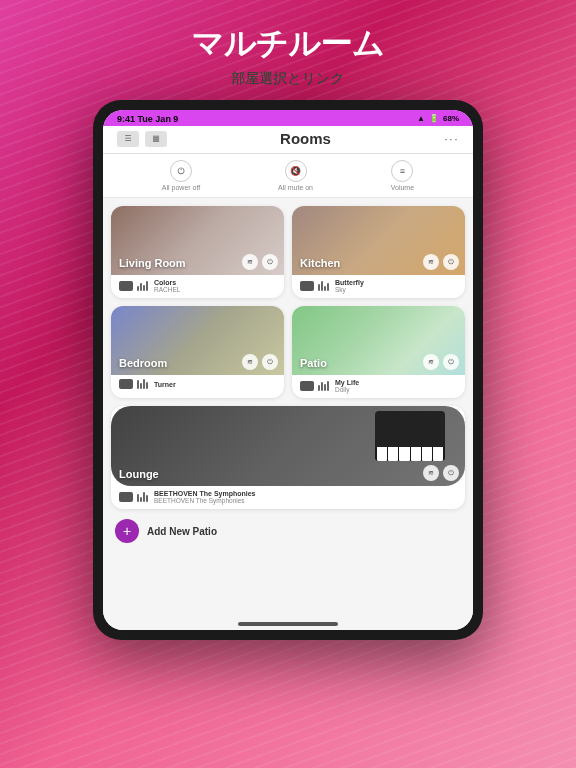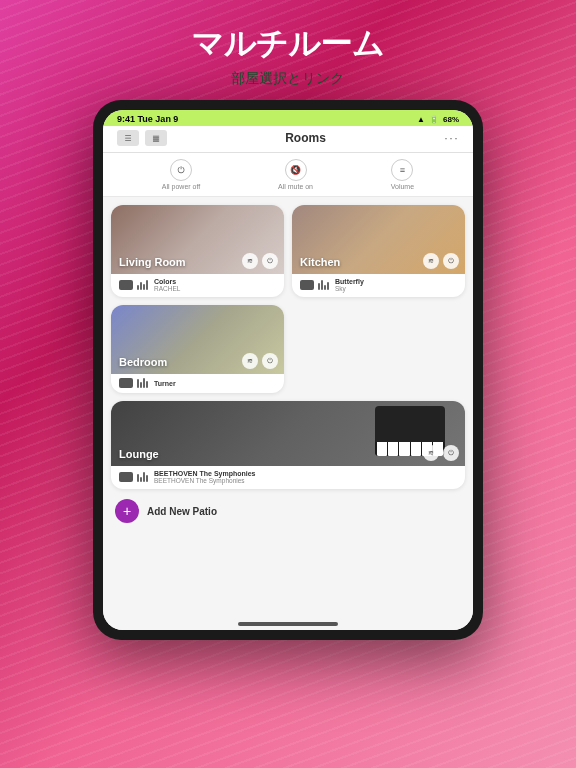--- a/index.html
+++ b/index.html
@@ -69,23 +69,23 @@
       border-radius: 20px;
       overflow: hidden;
       display: flex;
       flex-direction: column;
     }
 
     
     .status-bar {
       display: flex;
       justify-content: space-between;
-      align-items: center;
+      align-items: flex-start;
       padding: 4px 14px 2px;
-      background: #bef264;
+      background: #d946ef;
       font-size: 9px;
       font-weight: 600;
     }
 
     .status-time { font-size: 9px; font-weight: 700; }
     .status-right { display: flex; gap: 4px; align-items: center; font-size: 8px; }
 
     
     .toolbar {
       background: white;
@@ -103,21 +103,21 @@
       background: #e0e0e0;
       border-radius: 3px;
       display: flex;
       align-items: center;
       justify-content: center;
       font-size: 8px;
       color: #666;
     }
 
     .toolbar-title {
-      font-size: 12px;
+      font-size: 15px;
       font-weight: 600;
       color: #333;
       text-align: center;
     }
 
     .toolbar-dots {
       font-size: 12px;
       color: #666;
       letter-spacing: 1px;
     }
@@ -431,23 +431,45 @@
               <div class="room-bar" style="height:10px"></div>
               <div class="room-bar" style="height:7px"></div>
             </div>
             <div class="room-song-info">
               <div class="room-song-title">Turner</div>
               <div class="room-song-artist"></div>
             </div>
           </div>
         </div>
 
+        <div class="room-card">
+          <div class="room-image room-image-patio">
+            <span class="room-name">Patio</span>
+            <div class="room-controls">
+              <div class="room-ctrl-btn">≋</div>
+              <div class="room-ctrl-btn">⏻</div>
+            </div>
+          </div>
+          <div class="room-info">
+            <div class="room-device-icon"></div>
+            <div class="room-bars">
+              <div class="room-bar" style="height:6px"></div>
+              <div class="room-bar" style="height:9px"></div>
+              <div class="room-bar" style="height:7px"></div>
+              <div class="room-bar" style="height:10px"></div>
+            </div>
+            <div class="room-song-info">
+              <div class="room-song-title">My Life</div>
+              <div class="room-song-artist">Dolly</div>
+            </div>
+          </div>
+        </div>
 
         <div class="room-card room-card-full">
-          <div class="room-image room-image-lounge" style="height:65px;position:relative;">
+          <div class="room-image room-image-lounge" style="height:80px;position:relative;border-radius:20px;">
 
             <div style="position:absolute;right:20px;top:5px;width:70px;height:50px;background:#222;border-radius:4px;overflow:hidden;">
               <div style="position:absolute;bottom:0;left:0;right:0;height:14px;background:#1a1a1a;display:flex;gap:1px;padding:0 2px;">
                 <div style="flex:1;background:white;border-radius:0 0 1px 1px;"></div>
                 <div style="flex:1;background:white;border-radius:0 0 1px 1px;"></div>
                 <div style="flex:1;background:white;border-radius:0 0 1px 1px;"></div>
                 <div style="flex:1;background:white;border-radius:0 0 1px 1px;"></div>
                 <div style="flex:1;background:white;border-radius:0 0 1px 1px;"></div>
                 <div style="flex:1;background:white;border-radius:0 0 1px 1px;"></div>
               </div>

